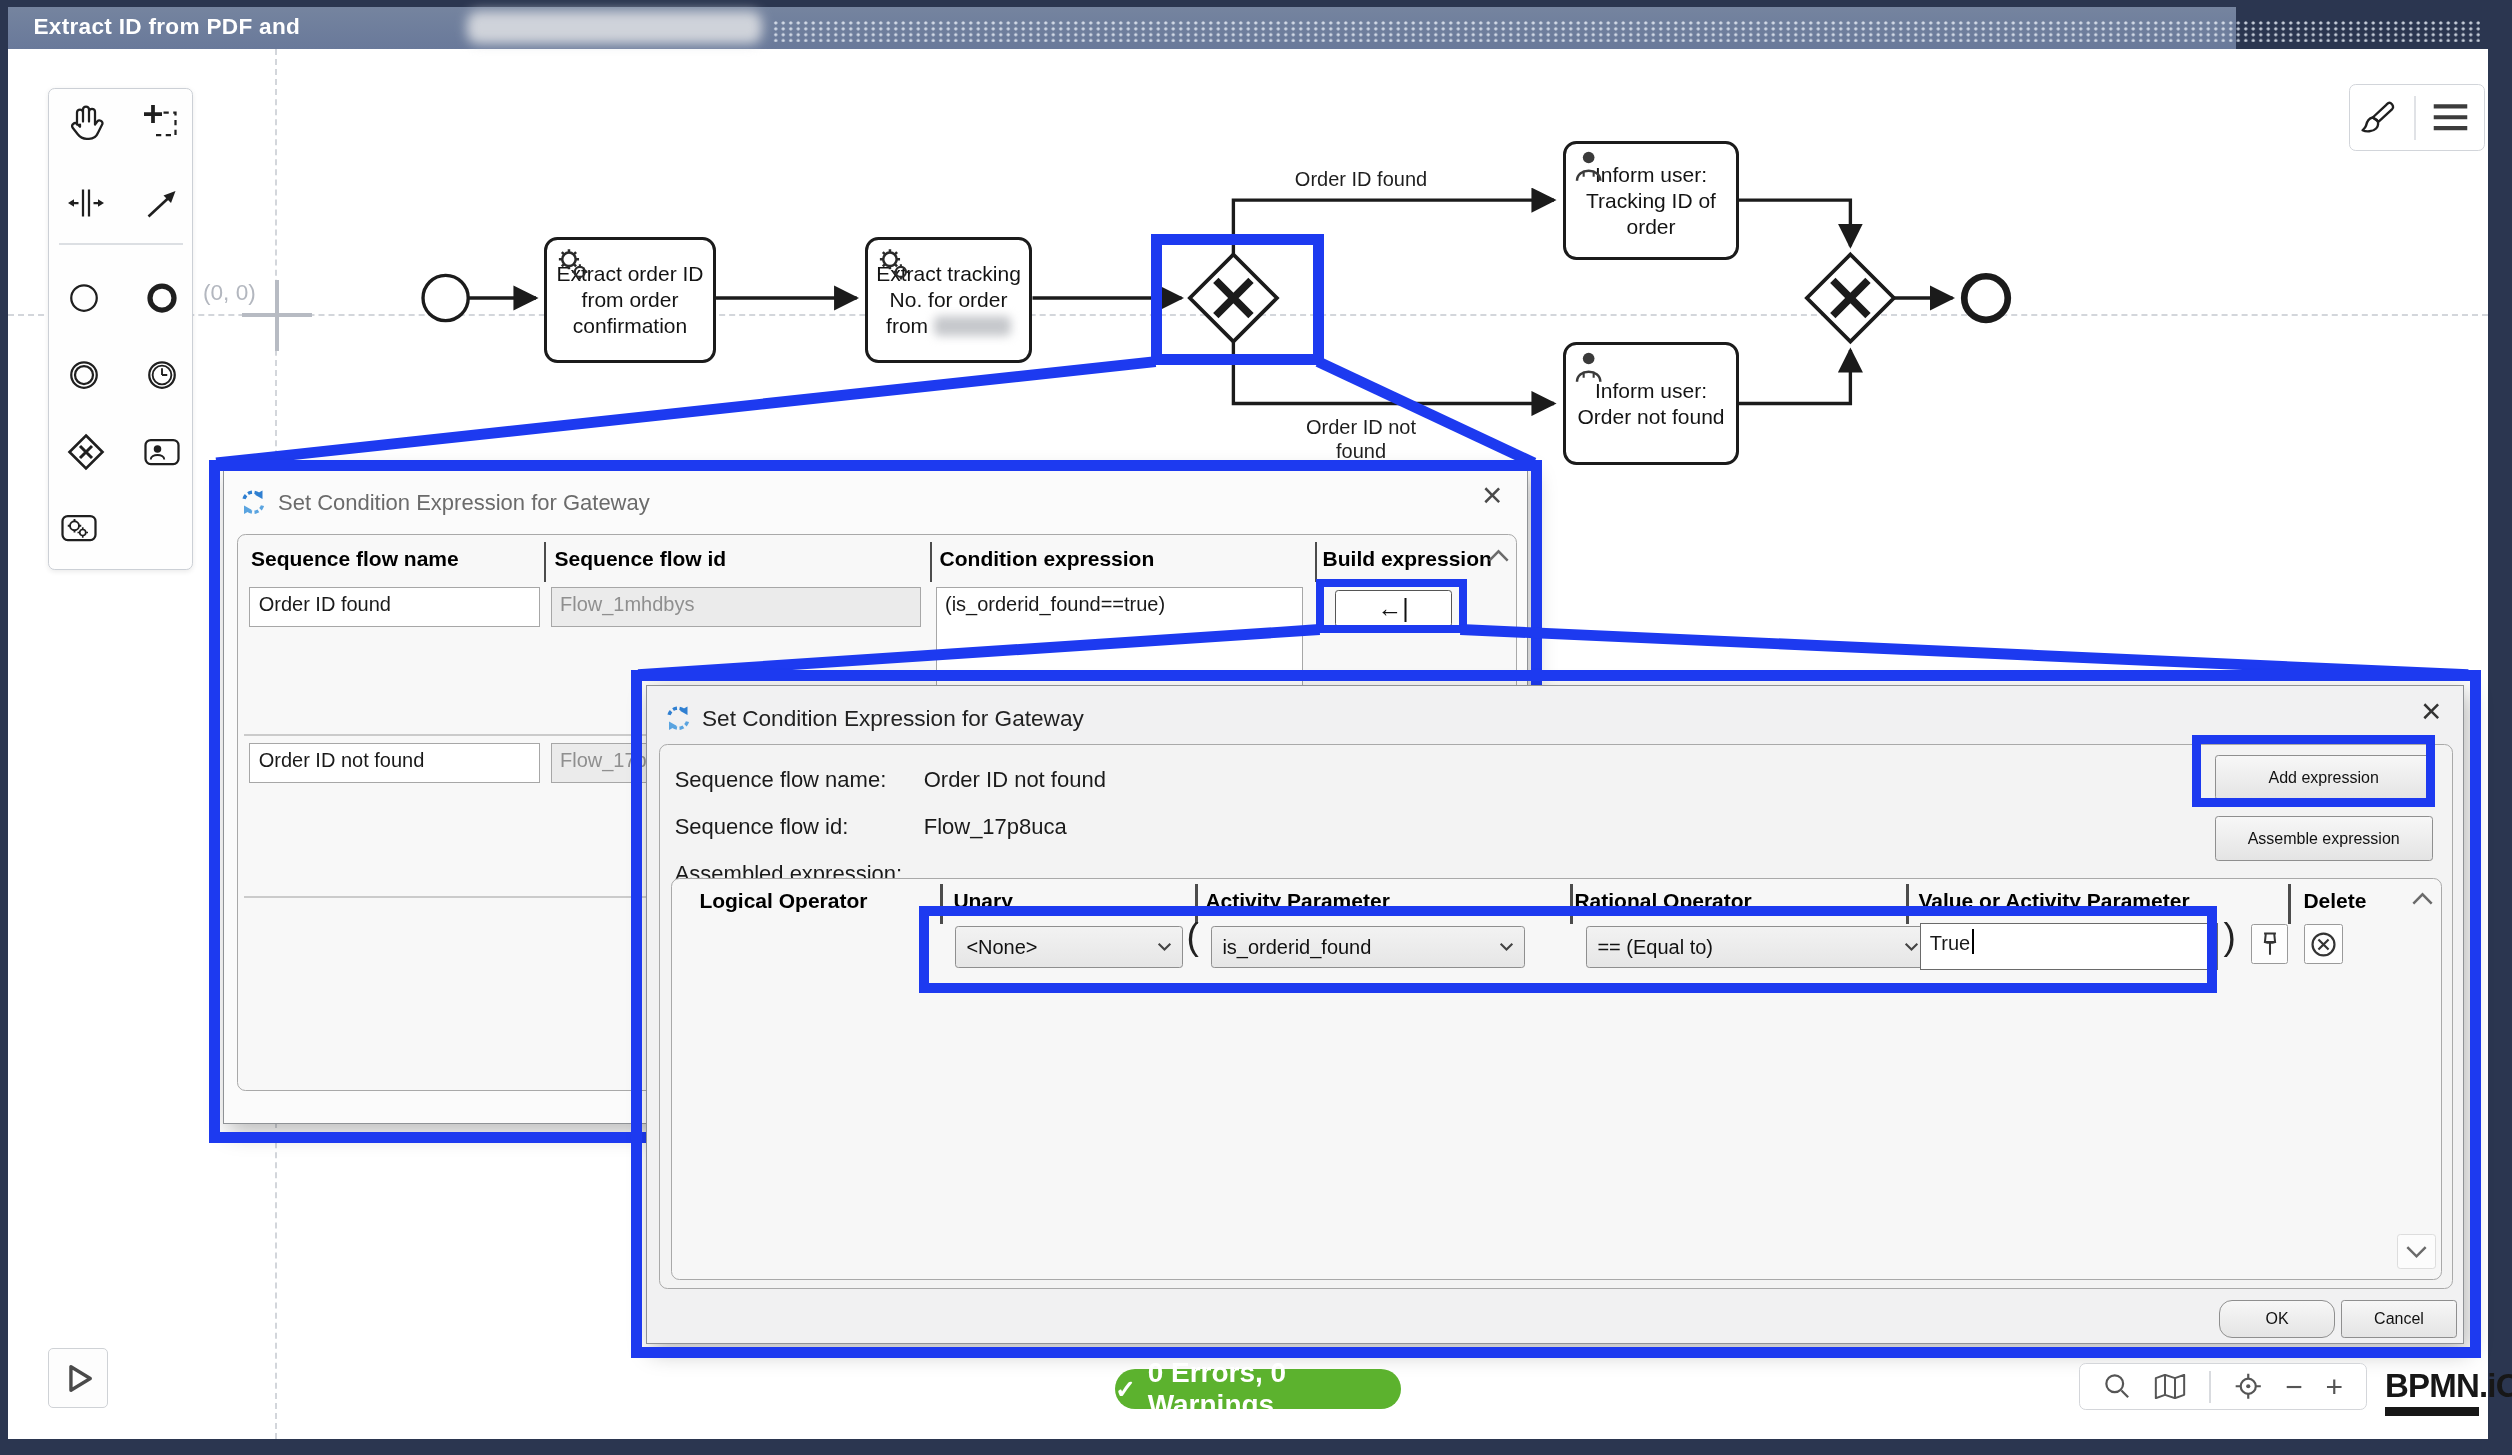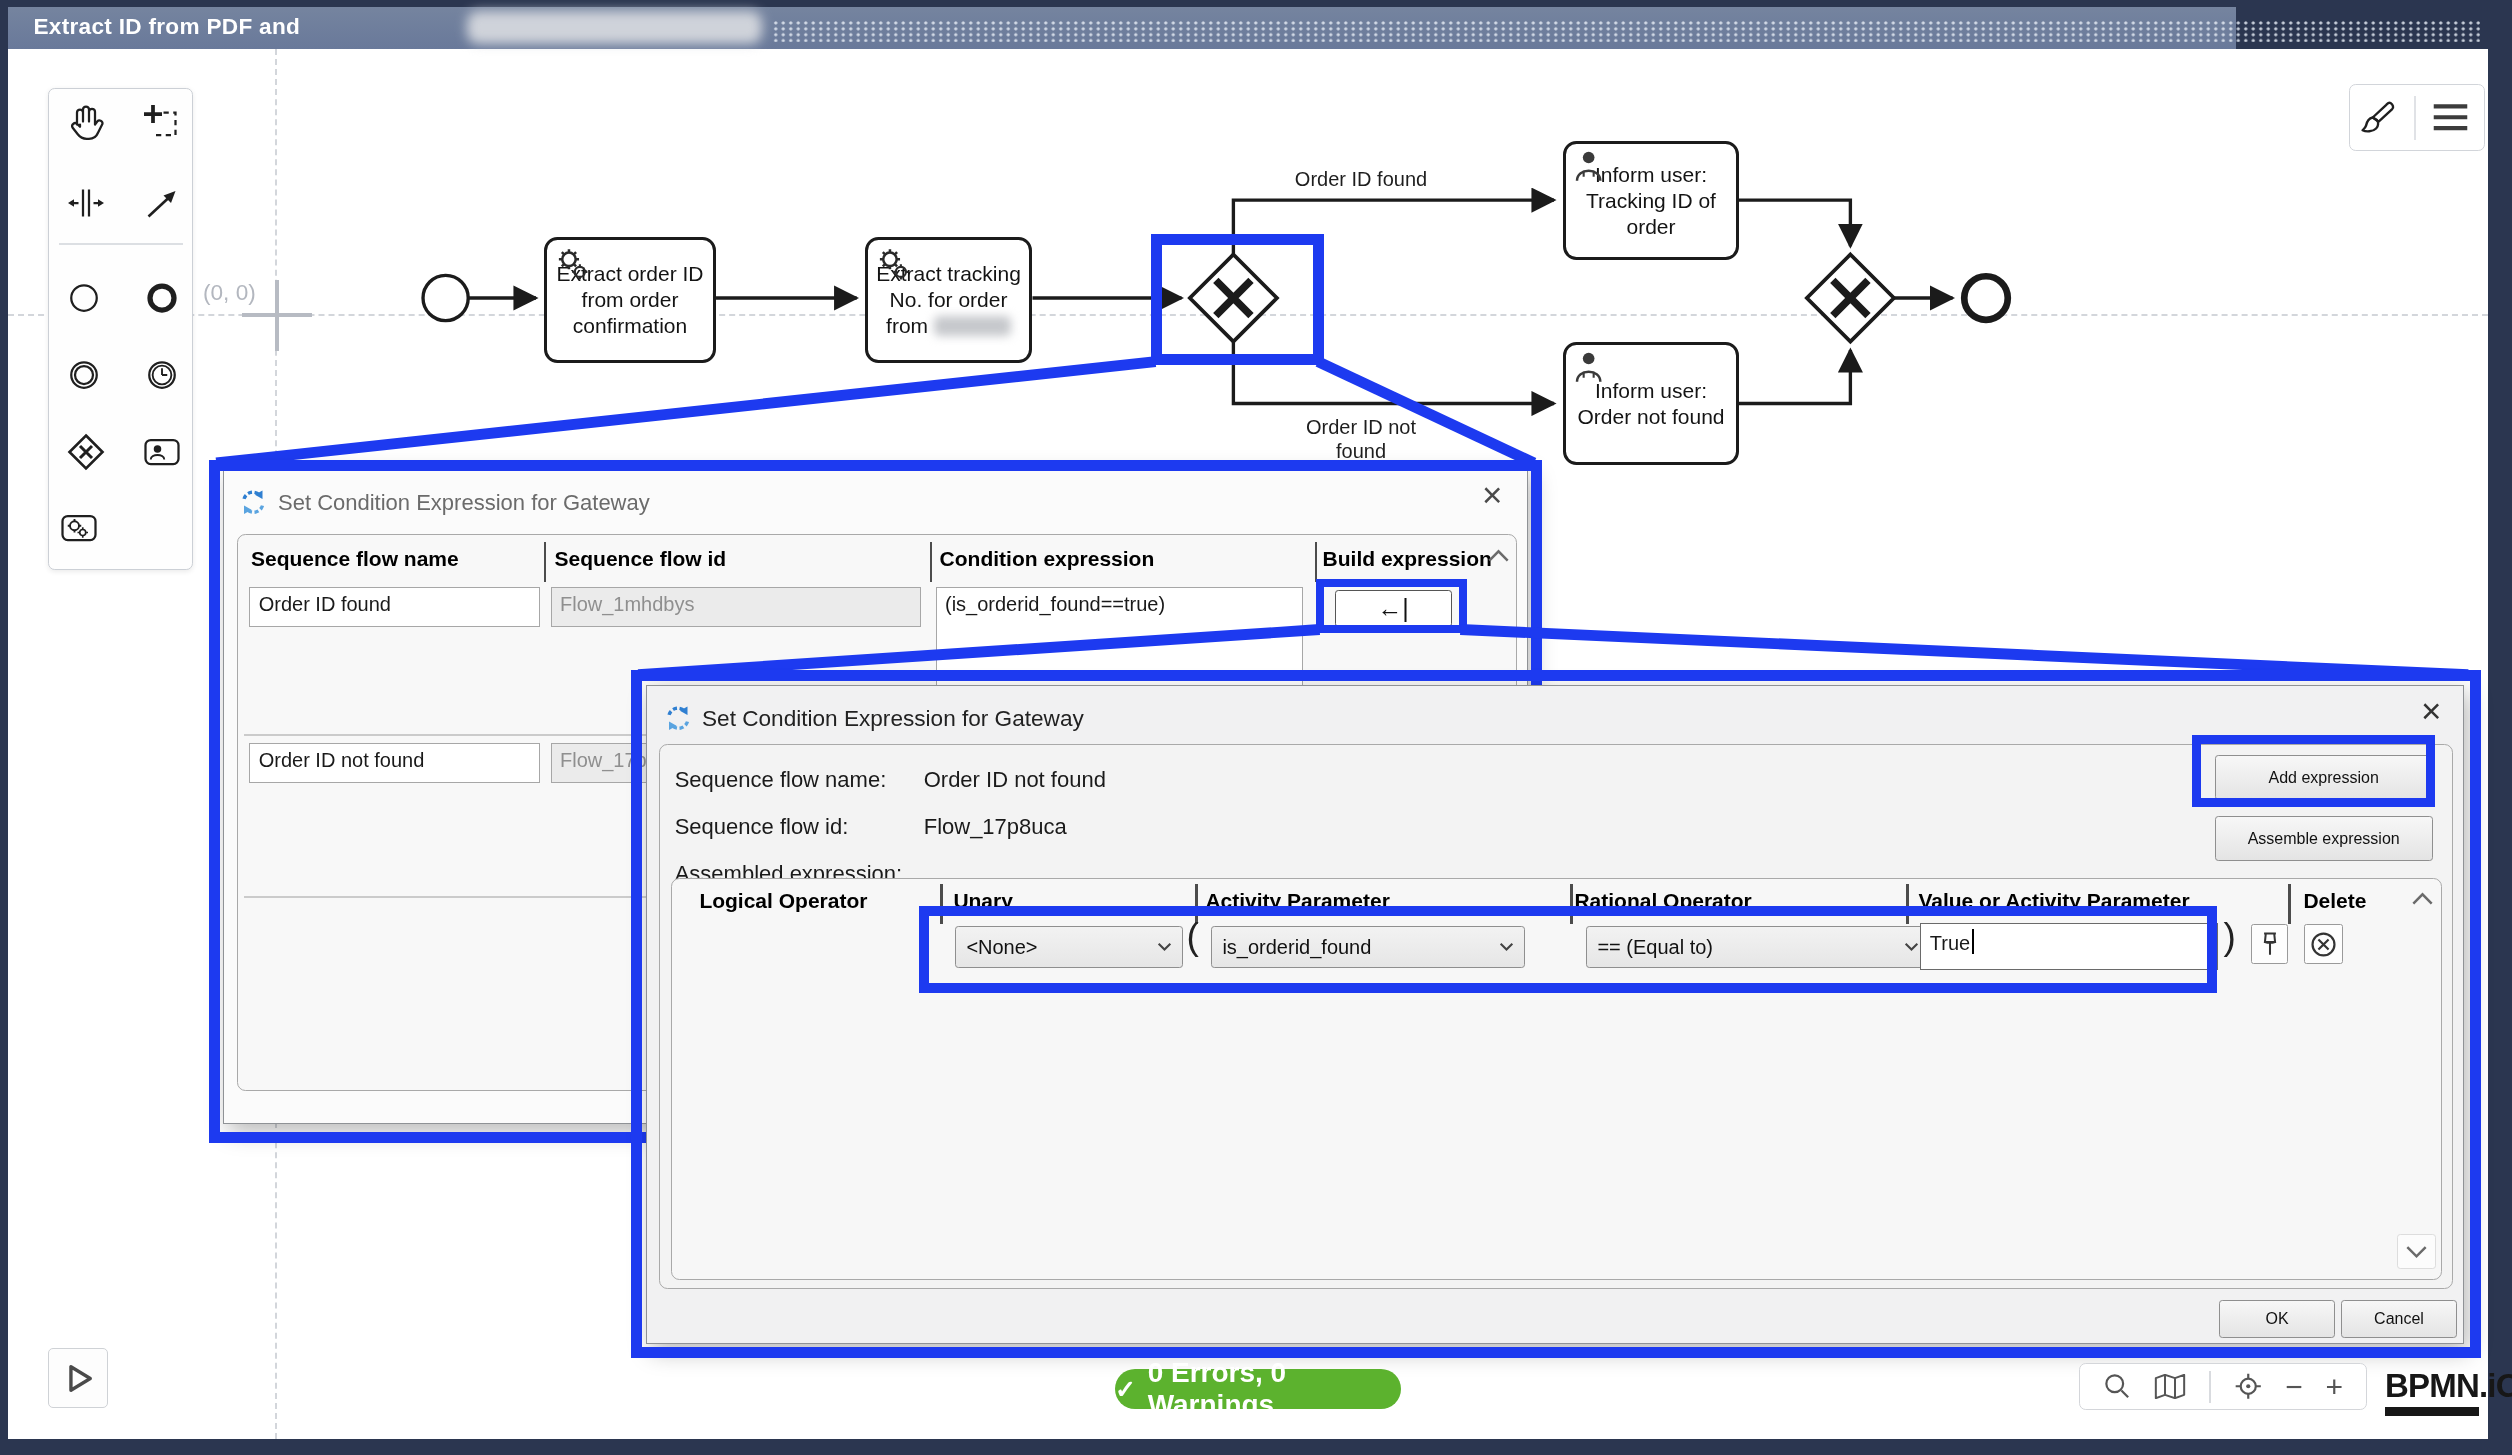--- a/index.html
+++ b/index.html
@@ -356,21 +356,21 @@
         </div>
         <div class="abs" style="left:1632px;top:45px;width:39px;height:40px;background:#fdfdfd;border:1.7px solid #9a9a9a;border-radius:2.5px;display:flex;align-items:center;justify-content:center;">
           <svg width="27" height="27" viewBox="0 0 32 32">
               <circle cx="16" cy="16" r="13" fill="none" stroke="#333" stroke-width="2.6"></circle>
               <path d="M10,10 L22,22 M22,10 L10,22" stroke="#333" stroke-width="2.6"></path>
             </svg>
         </div>
       </div>
     </div>
 
-    <div class="abs btn" style="left:1572px;top:614px;width:116px;height:38px;">OK</div>
+    <div class="abs btn" style="left:1572px;top:614px;width:116px;height:38px;border-radius:13px;">OK</div>
     <div class="abs btn" style="left:1694px;top:614px;width:116px;height:38px;">Cancel</div>
   </div>
 
   <div class="abs bluebox" style="left:631px;top:670px;width:1850px;height:688px;border-width:11px;z-index:25;"></div>
   <div class="abs bluebox" style="left:2192px;top:735px;width:243px;height:72px;border-width:9.2px;z-index:26;"></div>
   <div class="abs bluebox" style="left:919px;top:906px;width:1298px;height:87px;border-width:10px;z-index:26;"></div>
 
   <div class="abs playbtn">
     <svg width="37" height="37" viewBox="0 0 44 44">
         <polygon points="13,8 13,36 36,22" fill="none" stroke="#4a4a4a" stroke-width="4" stroke-linejoin="round"></polygon>

